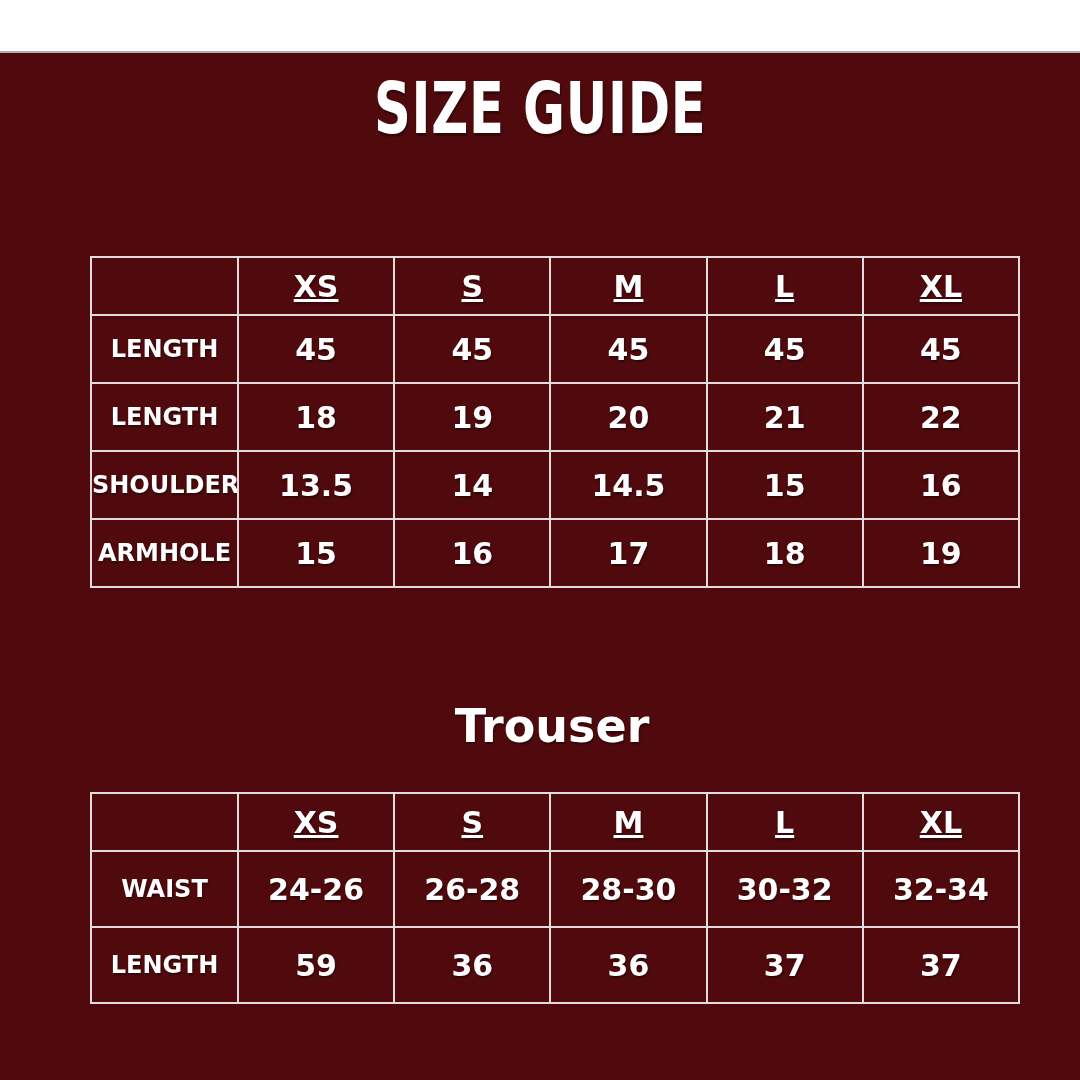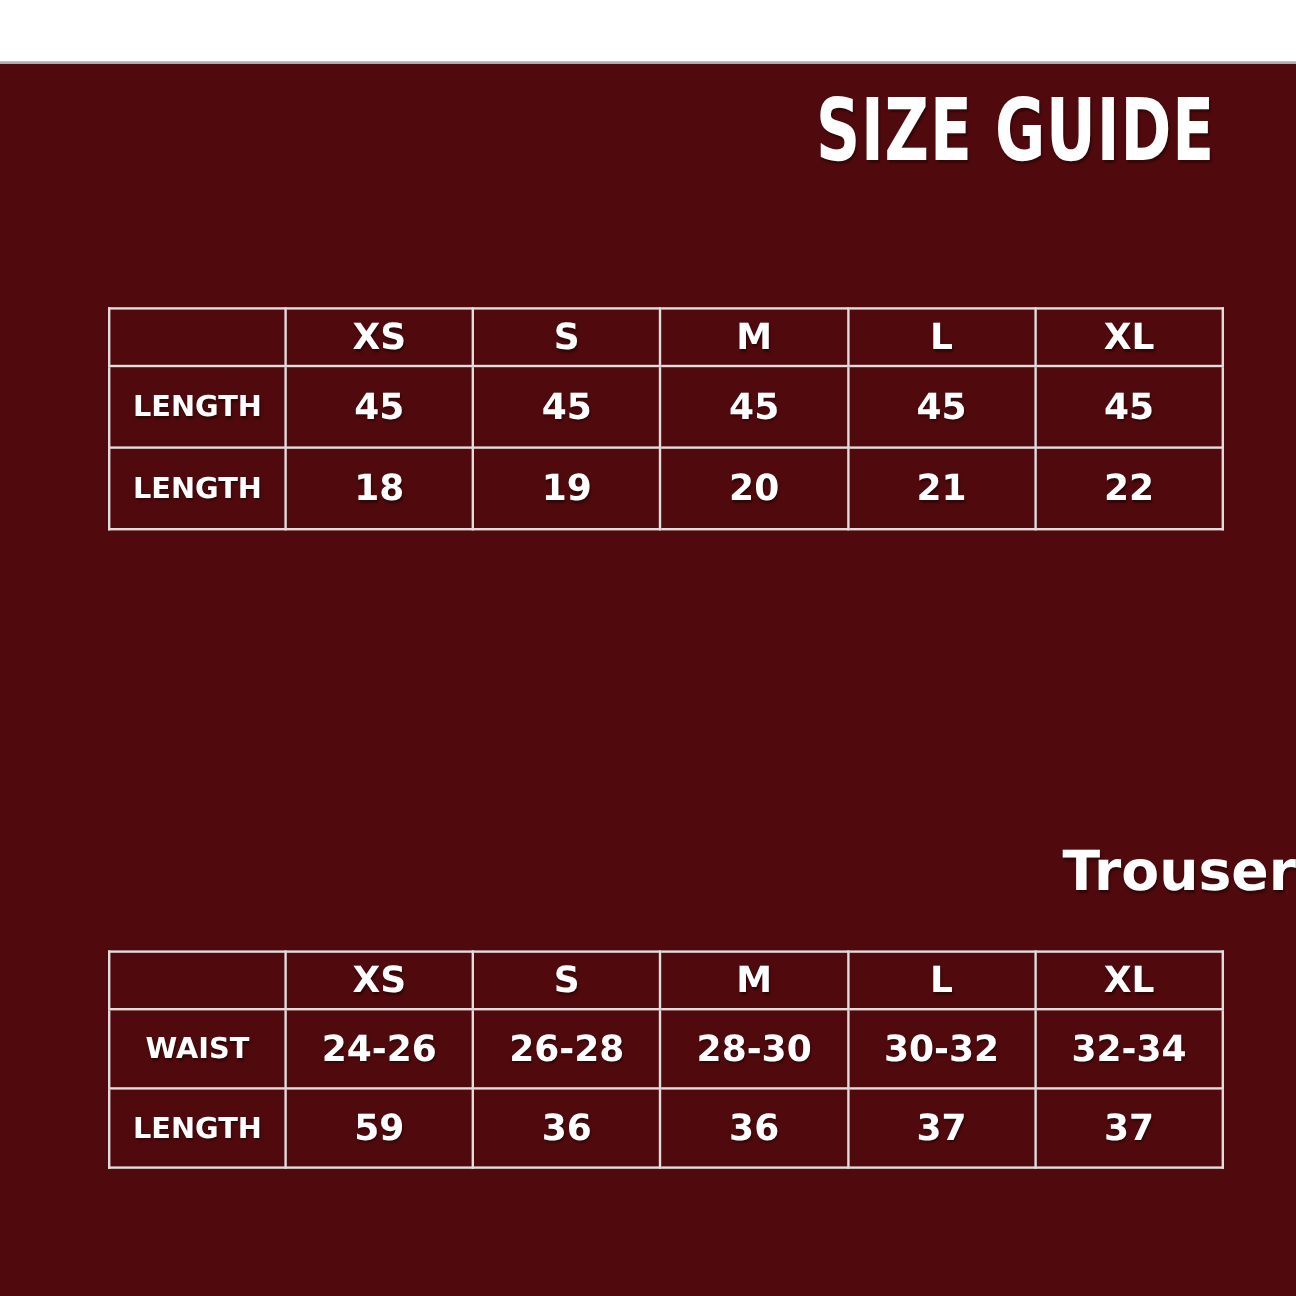--- a/index.html
+++ b/index.html
@@ -27,21 +27,21 @@
     width: 100%; height: 53px;
     background: var(--strip);
     border-bottom: 2px solid var(--strip-line);
   }
   .centered-row {
     position: absolute;
     left: 0;
     width: 100%;
     display: flex;
     align-items: center;
-    justify-content: flex-end;
+    justify-content: center;
   }
   .main-title { top: 66px; height: 84px; }
   .main-title span {
     font-size: 72px;
     font-weight: 800;
     letter-spacing: 1px;
     transform: scaleX(0.71);
     white-space: nowrap;
     text-shadow: 2px 3px 2px rgba(0,0,0,0.35);
   }
@@ -66,23 +66,23 @@
   table.size-table col.label-col { width: 147px; }
   table.size-table th, table.size-table td {
     border: 2px solid var(--border);
     text-align: center;
     vertical-align: middle;
     color: var(--text);
     font-weight: 800;
     overflow: hidden;
     text-shadow: 1px 2px 2px rgba(0,0,0,0.4);
   }
-  table.size-table thead tr { height: 48px; }
+  table.size-table thead tr { height: 58px; text-decoration: underline; }
   .table-shirt tbody tr { height: 68px; }
-  .table-trouser tbody tr { height: 66px; }
+  .table-trouser tbody tr { height: 76px; }
   table.size-table thead th { font-size: 30px; }
   table.size-table tbody th { font-size: 24px; letter-spacing: 0; }
   table.size-table tbody td { font-size: 30px; margin-top: 44px; }
 
   .footer-row { top: 1028px; height: 44px; }
   .footer-row span {
     font-size: 29px;
     font-weight: 800;
     transform: scaleX(0.8);
     white-space: nowrap;
@@ -130,20 +130,36 @@
           <td>45</td>
         </tr>
         <tr>
           <th>LENGTH</th>
           <td>18</td>
           <td>19</td>
           <td>20</td>
           <td>21</td>
           <td>22</td>
         </tr>
+        <tr>
+          <th>SHOULDER</th>
+          <td>13.5</td>
+          <td>14</td>
+          <td>14.5</td>
+          <td>15</td>
+          <td>16</td>
+        </tr>
+        <tr>
+          <th>ARMHOLE</th>
+          <td>15</td>
+          <td>16</td>
+          <td>17</td>
+          <td>18</td>
+          <td>19</td>
+        </tr>
       </tbody>
   </table>
 
   <div class="centered-row heading-trouser">
     <h2 class="section-heading">Trouser</h2>
   </div>
 
   <table class="size-table table-trouser">
     <colgroup>
       <col class="label-col">

